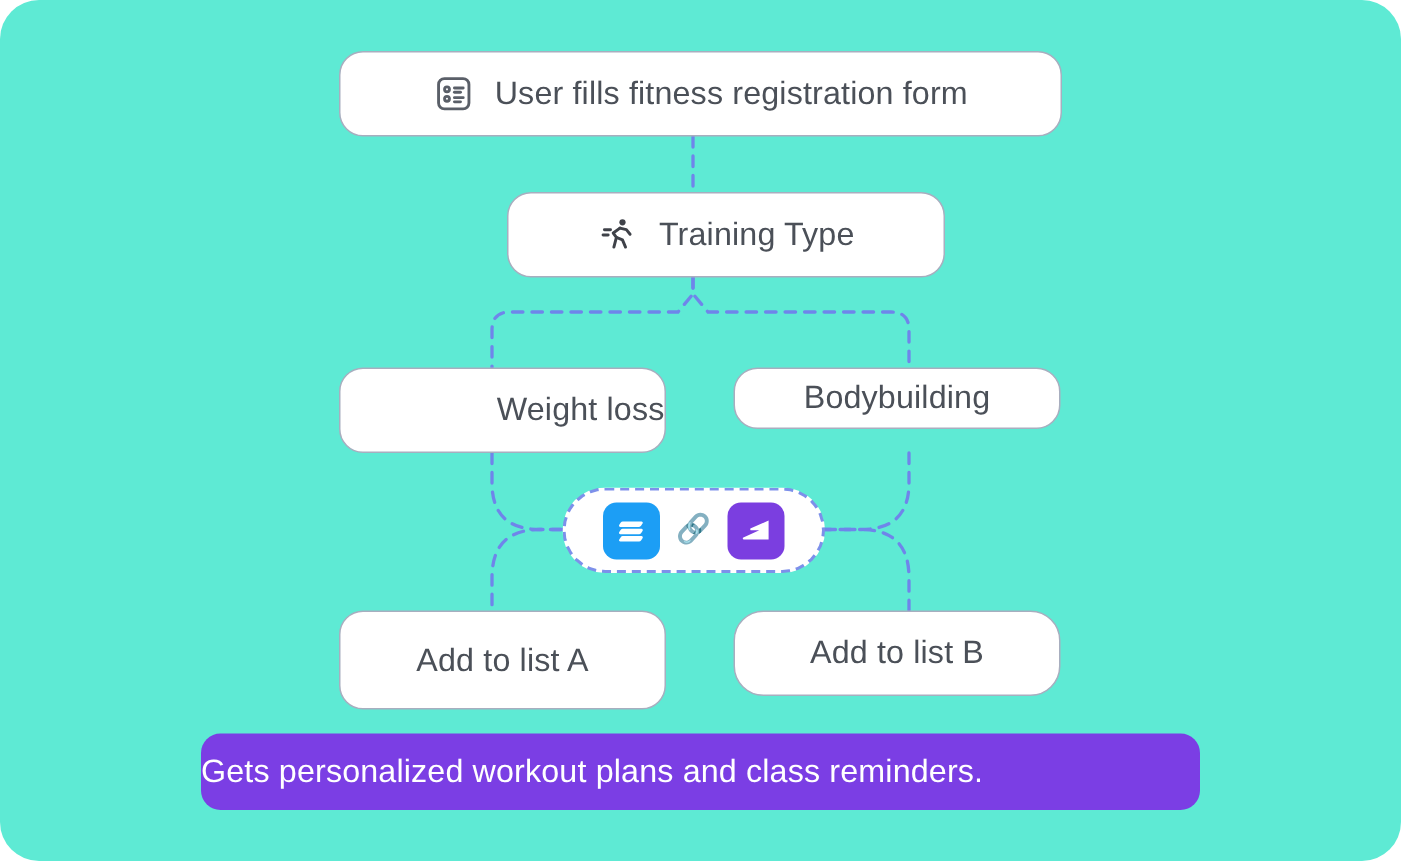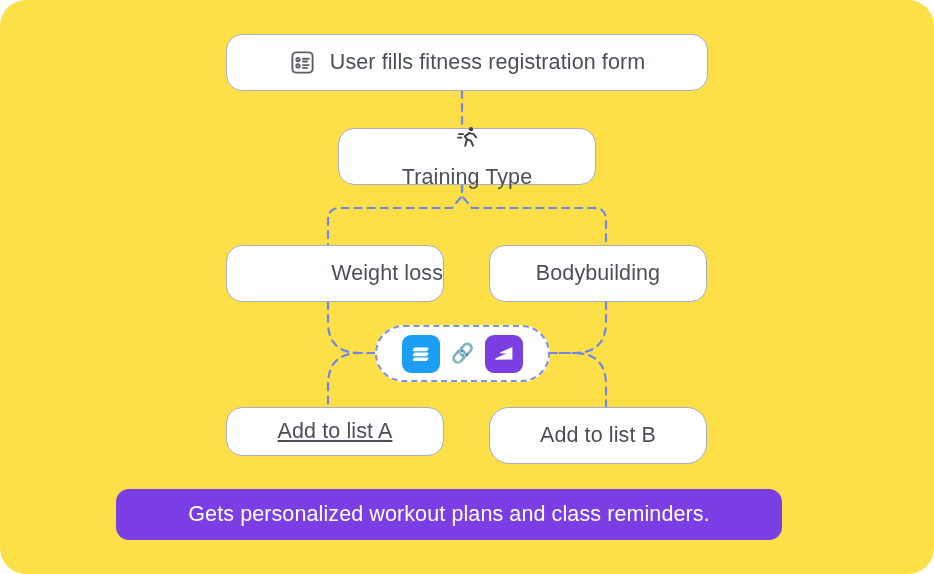--- a/index.html
+++ b/index.html
@@ -10,21 +10,21 @@
   body {
     width: 934px;
     height: 574px;
     font-family: "Liberation Sans", sans-serif;
     overflow: hidden;
   }
   #canvas {
     position: relative;
     width: 934px;
     height: 574px;
-    background: #fde047;
+    background: #5eead4;
     border-radius: 26px;
     box-sizing: border-box;
     overflow: hidden;
   }
   #connector-layer {
     position: absolute;
     left: 0;
     top: 0;
     width: 934px;
     height: 574px;
@@ -52,30 +52,30 @@
     align-items: center;
     justify-content: center;
     flex: none;
   }
 
   
   #node-form {
     left: 226px; top: 34px; width: 482px; height: 57px;
   }
   #node-training {
-    left: 338px; top: 128px; width: 258px; height: 57px; flex-direction: column;
+    left: 338px; top: 128px; width: 292px; height: 57px;
   }
   #node-weightloss {
     left: 226px; top: 245px; width: 218px; height: 57px; justify-content: flex-end;
   }
   #node-bodybuilding {
-    left: 489px; top: 245px; width: 218px; height: 57px;
+    left: 489px; top: 245px; width: 218px; height: 41px;
   }
   #node-listA {
-    left: 226px; top: 407px; width: 218px; height: 49px; text-decoration: underline;
+    left: 226px; top: 407px; width: 218px; height: 66px;
   }
   #node-listB {
     left: 489px; top: 407px; width: 218px; height: 57px; border-radius: 20px;
   }
 
   
   #integration-chip {
     position: absolute;
     left: 375px;
     top: 325px;
@@ -106,29 +106,28 @@
     font-size: 19px;
     line-height: 1;
     color: #1b1b20;
     flex: none;
     transform: rotate(-2deg);
   }
 
   
   #outcome-banner {
     position: absolute;
-    left: 116px;
+    left: 134px;
     top: 489px;
     width: 666px;
     height: 51px;
     background: #7b3ee4;
     border-radius: 13px;
     display: flex;
     align-items: center;
-    justify-content: center;
     color: #ffffff;
     font-size: 21.5px;
     letter-spacing: 0.1px;
     white-space: nowrap;
     z-index: 2;
   }
 </style>
 </head>
 <body>
 

